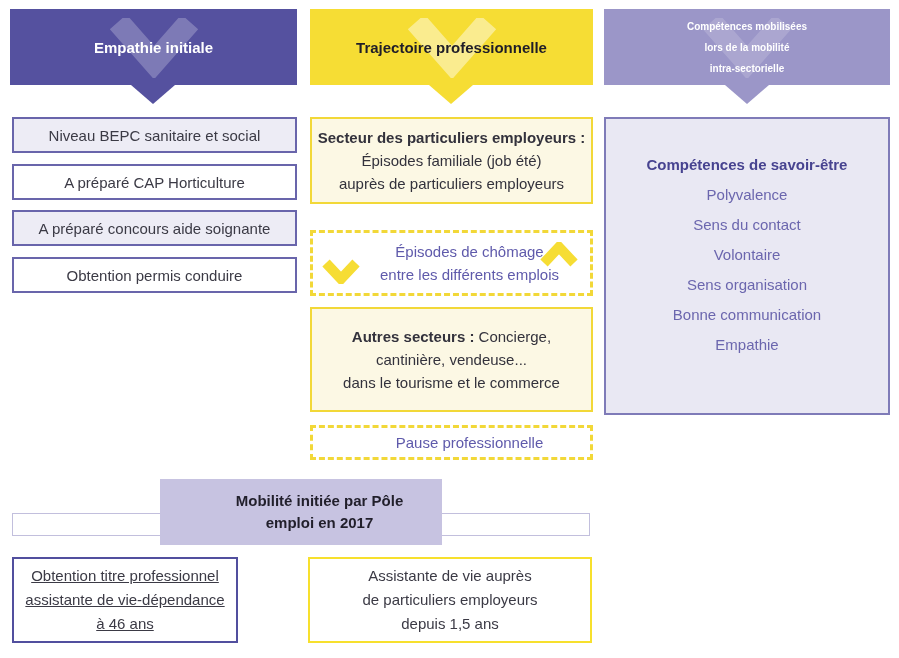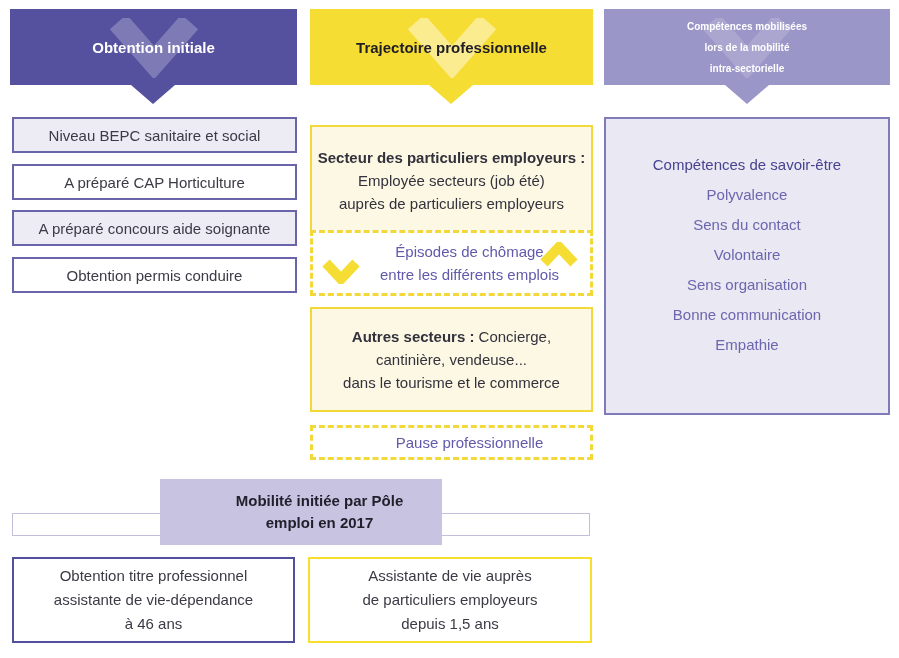--- a/index.html
+++ b/index.html
@@ -49,52 +49,52 @@
   .mid-chev { position:absolute; width:38px; height:25px; }
   .chev-down { left:9px;  bottom:9px; }
   .chev-up   { right:12px; top:9px; }
 
   
   .skills-panel {
     position:absolute; left:604px; top:117px; width:286px; height:298px;
     background:#e9e8f3; border:2px solid #7f7bb8;
     padding-top:31px; text-align:center; font-size:15px;
   }
-  .panel-title { font-weight:normal; color:#474390; height:30px; line-height:30px; }
+  .panel-title { font-weight:bold; color:#474390; height:30px; line-height:30px; }
   .panel-item  { color:#6b66ae; height:30px; line-height:30px; }
 
   
   .group-strip {
     position:absolute; left:12px; top:513px; width:578px; height:23px;
     border:1px solid #c2bfdd; background:#ffffff; z-index:1;
   }
   .mobility-banner {
     position:absolute; left:160px; top:479px; width:282px; height:66px;
     background:#c7c3e1; color:#211f2b; font-weight:bold; font-size:15px; line-height:22px;
     display:flex; flex-direction:column; align-items:center; justify-content:center;
     text-align:center; z-index:2;padding-left:37px;
   }
   .bottom-box {
     position:absolute; top:557px; height:86px; background:#ffffff;
     display:flex; flex-direction:column; align-items:center; justify-content:center;
     text-align:center; font-size:15px; line-height:24px; color:#3b3a45; z-index:2;
   }
-  .bottom-left  { left:12px;  width:283px; border:2px solid #514f9e; }
+  .bottom-left  { left:12px;  width:226px; border:2px solid #514f9e;text-decoration:underline; }
   .bottom-right { left:308px; width:284px; border:2px solid #f7e02d; }
 </style>
 </head>
 <body>
 
 <div class="canvas">
 
   <div class="col-header hdr-formation">
     <svg class="hdr-chev" viewBox="0 0 100 62">
       <polyline points="13,4 50,46 87,4" fill="none" stroke="rgba(255,255,255,0.24)" stroke-width="23"></polyline>
     </svg>
-    <span class="hdr-label">Obtention initiale</span>
+    <span class="hdr-label">Empathie initiale</span>
   </div>
   <div class="header-arrow arr-formation"></div>
 
   <div class="col-header hdr-trajectoire">
     <svg class="hdr-chev" viewBox="0 0 100 62">
       <polyline points="13,4 50,46 87,4" fill="none" stroke="rgba(255,255,255,0.45)" stroke-width="23"></polyline>
     </svg>
     <span class="hdr-label">Trajectoire professionnelle</span>
   </div>
   <div class="header-arrow arr-trajectoire"></div>
@@ -109,23 +109,23 @@
       <span style="display:block">intra-sectorielle</span>
     </span>
   </div>
   <div class="header-arrow arr-competences"></div>
 
   <div class="edu-box" style="top:164px">A préparé CAP Horticulture</div>
   <div class="edu-box alt" style="top:117px">Niveau BEPC sanitaire et social</div>
   <div class="edu-box alt" style="top:210px">A préparé concours aide soignante</div>
   <div class="edu-box" style="top:257px">Obtention permis conduire</div>
 
-  <div class="mid-box mid-solid" style="top:125px;height:110px">
+  <div class="mid-box mid-solid" style="top:117px;height:87px">
     <div class="bold">Secteur des particuliers employeurs :</div>
-    <div>Employée secteurs (job été)</div>
+    <div>Épisodes familiale (job été)</div>
     <div>auprès de particuliers employeurs</div>
   </div>
 
   <div class="mid-box mid-dashed" style="top:230px;height:66px">
     <svg class="mid-chev chev-down" viewBox="0 0 38 25">
       <polyline points="4,4 19,20 34,4" fill="none" stroke="#f6dd34" stroke-width="10"></polyline>
     </svg>
     <svg class="mid-chev chev-up" viewBox="0 0 38 25">
       <polyline points="4,21 19,5 34,21" fill="none" stroke="#f6dd34" stroke-width="10"></polyline>
     </svg>

